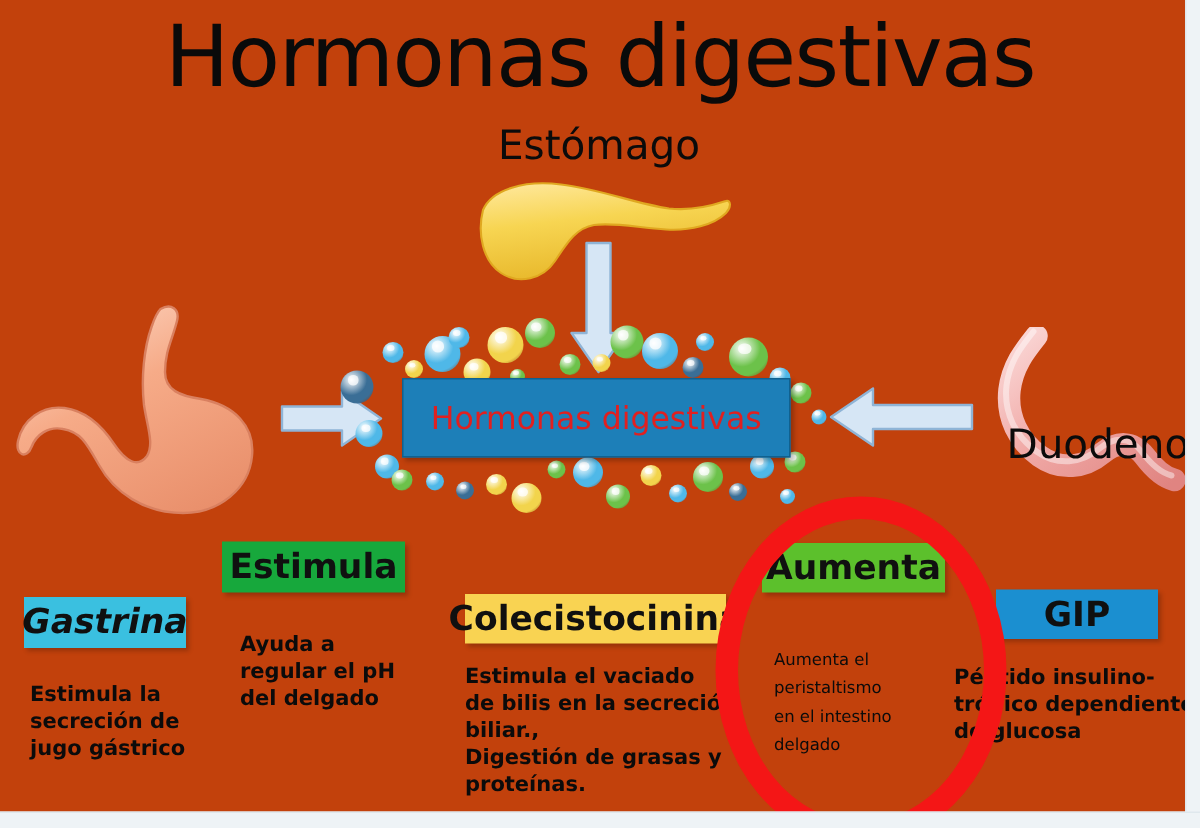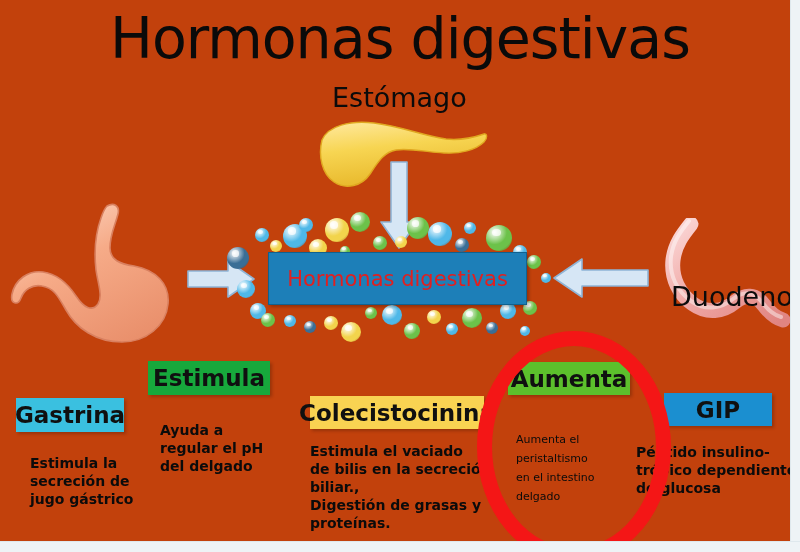--- a/index.html
+++ b/index.html
@@ -265,22 +265,22 @@
       <div class="sphere" style="left: 523px; top: 301px; width: 14px; height: 14px; background: radial-gradient(circle at 33% 28%, rgb(255, 255, 255) 0%, rgb(108, 194, 74) 48%, rgb(108, 194, 74) 70%, rgba(0, 0, 0, 0.28) 100%);"></div>
       <div class="sphere" style="left: 520px; top: 326px; width: 10px; height: 10px; background: radial-gradient(circle at 33% 28%, rgb(255, 255, 255) 0%, rgb(79, 184, 232) 48%, rgb(79, 184, 232) 70%, rgba(0, 0, 0, 0.28) 100%);"></div>
       <div class="sphere" style="left: 541px; top: 273px; width: 10px; height: 10px; background: radial-gradient(circle at 33% 28%, rgb(255, 255, 255) 0%, rgb(79, 184, 232) 48%, rgb(79, 184, 232) 70%, rgba(0, 0, 0, 0.28) 100%);"></div>
     </div>
 
   <div class="center-box">
     <div class="ctext">Hormonas digestivas</div>
   </div>
 
   <div class="card" style="left:16px; top:398px;">
-    <div class="chip" style="width:108px; height:34px; background:#3ac0e0;">Gastrina</div>
-    <div class="desc" style="left:14px; top:56px; width:160px;">Estimula la
+    <div class="chip" style="width:108px; height:34px; background:#3ac0e0;font-style:italic;">Gastrina</div>
+    <div class="desc" style="left:4px; top:56px; width:160px;">Estimula la
 secreción de
 jugo gástrico</div>
   </div>
 
   <div class="card" style="left:148px; top:361px;">
     <div class="chip" style="width:122px; height:34px; background:#17a83c;">Estimula</div>
     <div class="desc" style="left:12px; top:60px; width:150px;">Ayuda a
 regular el pH
 del delgado</div>
   </div>

